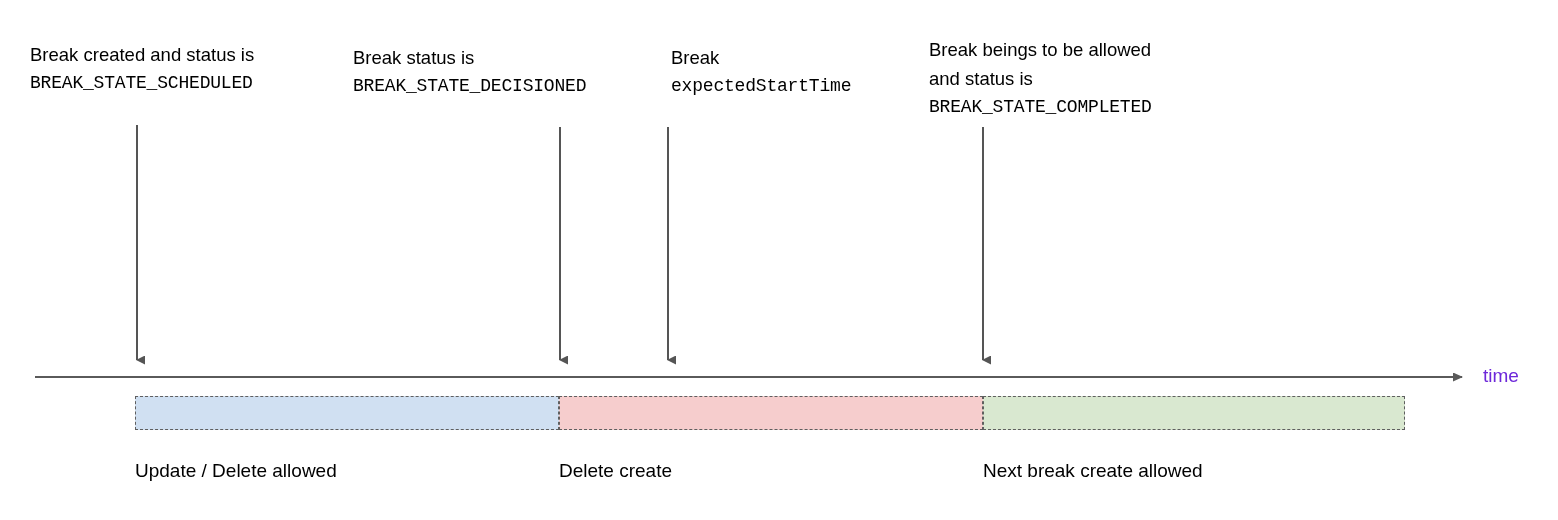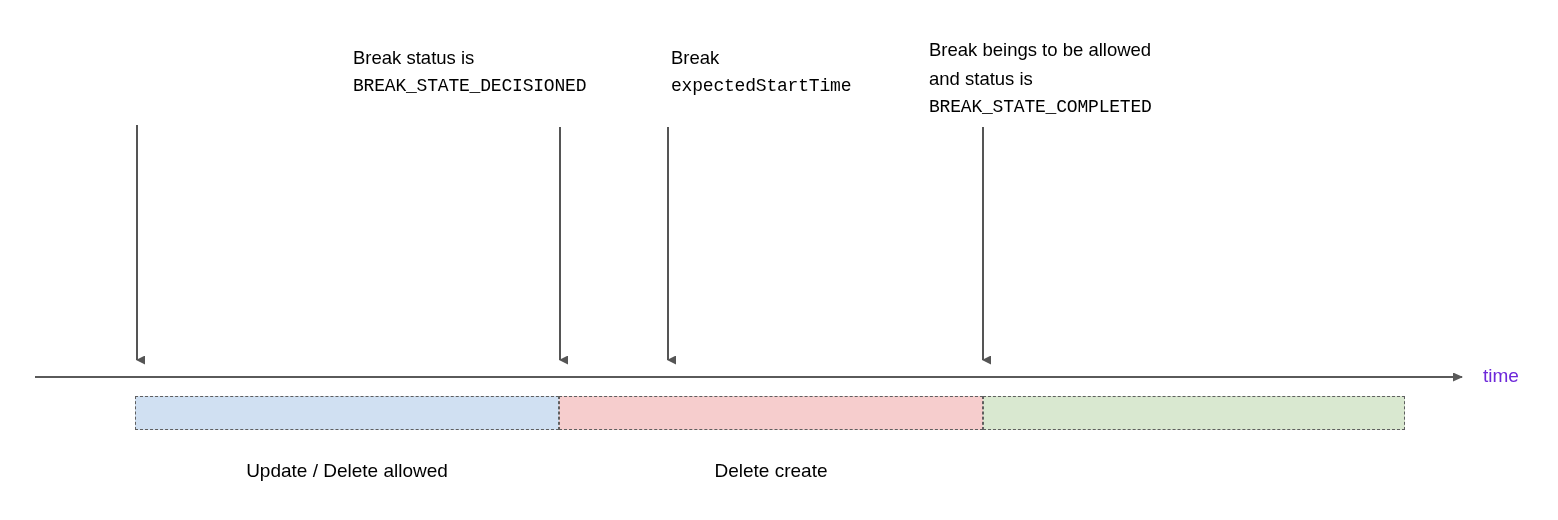--- a/index.html
+++ b/index.html
@@ -68,32 +68,36 @@
     top: 396px;
     height: 34px;
     box-sizing: border-box;
     border: 1.6px dashed #5f5f5f;
   }
 
   
   .phase-caption {
     position: absolute;
     top: 460px;
-    text-align: center;
+    text-align: left;
     font-family: "Liberation Sans", sans-serif;
     font-size: 19px;
     color: #000000;
     white-space: nowrap;
   }
 </style>
 </head>
 <body>
 
 <div id="canvas" style="background: rgb(255, 255, 255);">
 
+  <div class="annotation" id="ann-0">
+    <span class="prose">Break created and status is</span>
+    <span class="code">BREAK_STATE_SCHEDULED</span>
+  </div>
 
   <div class="annotation" id="ann-2">
     <span class="prose">Break</span>
     <span class="code">expectedStartTime</span>
   </div>
 
   <div class="annotation" id="ann-1">
     <span class="prose">Break status is</span>
     <span class="code">BREAK_STATE_DECISIONED</span>
   </div>
@@ -130,14 +134,15 @@
   <div class="phase-bar" id="bar-0" style="left: 135px; width: 424px; background: rgb(208, 224, 242); border-color: rgb(95, 95, 95);"></div>
 
   <div class="phase-bar" id="bar-1" style="left: 559px; width: 424px; background: rgb(246, 205, 205); border-color: rgb(95, 95, 95);"></div>
 
   <div class="phase-bar" id="bar-2" style="left: 983px; width: 422px; background: rgb(217, 232, 208); border-color: rgb(95, 95, 95);"></div>
 
   <div class="phase-caption" id="cap-0" style="left:135px; width:424px;">Update / Delete allowed</div>
 
   <div class="phase-caption" id="cap-1" style="left:559px; width:424px;">Delete create</div>
 
+  <div class="phase-caption" id="cap-2" style="left:983px; width:422px;">Next break create allowed</div>
 
 </div>
 
 </body></html>

